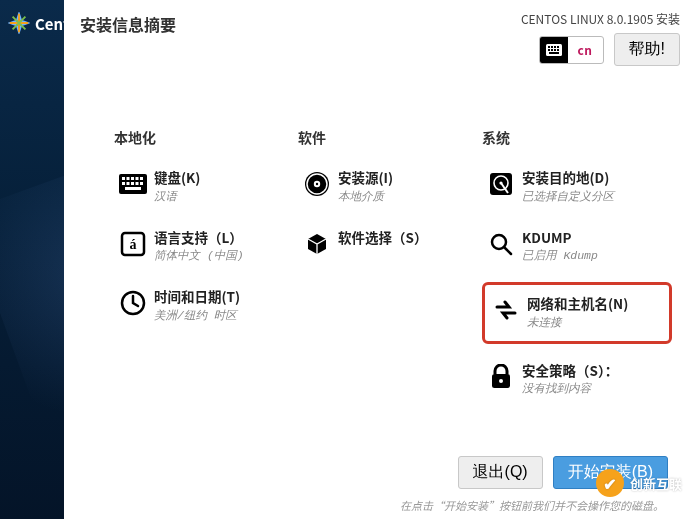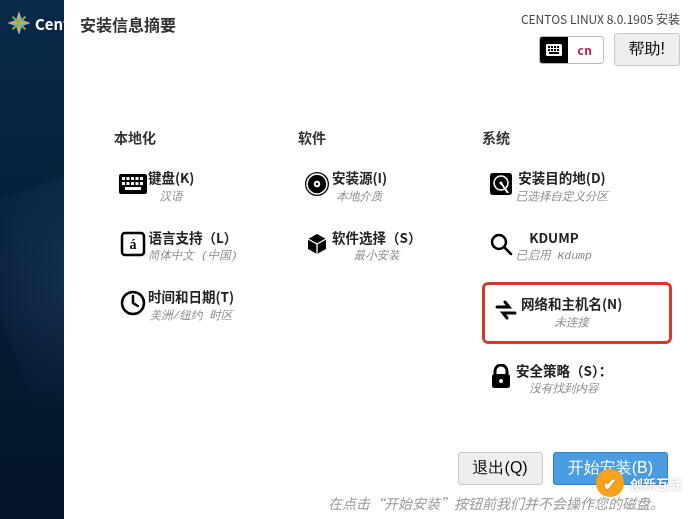--- a/index.html
+++ b/index.html
@@ -18,30 +18,30 @@
   .kb-ind .icon-slot { width: 28px; height: 100%; display: flex; align-items: center; justify-content: center; background: #000; color: #fff; }
   .kb-ind .txt { padding: 0 10px; font-size: 12px; font-weight: 700; color: #be185d; letter-spacing: .5px; }
   .btn { background: #eee; border: 1px solid #c8c8c8; border-radius: 3px; padding: 5px 14px; font-size: 16px; cursor: pointer; }
   .btn-primary { background: #4a9de0; color: #fff; border: 1px solid #2f7fc3; }
 
   .content { flex: 1; padding: 55px 20px 10px 50px; }
   .cols { display: flex; gap: 14px; }
   .col { flex: 0 0 170px; display: flex; flex-direction: column; }
   .col.h-system { flex: 0 0 190px; }
   .cat-title { font-size: 14px; font-weight: 600; color: #333; margin-bottom: 16px; }
-  .spoke { display: flex; gap: 0; padding: 6px 4px; margin-bottom: 12px; cursor: pointer; border-radius: 4px; text-align: center; }
+  .spoke { display: flex; gap: 6px; padding: 6px 4px; margin-bottom: 12px; cursor: pointer; border-radius: 4px; }
   .spoke .icon-wrap { width: 30px; height: 30px; display: flex; align-items: center; justify-content: center; flex-shrink: 0; }
   .spoke .labels { display: flex; flex-direction: column; }
   .spoke .title { font-size: 13.5px; font-weight: 700; color: #222; line-height: 1.3; }
   .spoke .status { font-size: 11.5px; color: #888; font-style: italic; line-height: 1.4; margin-top: 2px; font-family: Liberation Mono, monospace; }
   .spoke-highlight { border: 3px solid #d23a2a; border-radius: 6px; padding: 10px 6px; }
 
   .footer { display: flex; flex-direction: column; align-items: flex-end; gap: 8px; padding: 6px 24px 6px 12px; }
   .footer-row { display: flex; gap: 10px; }
-  .hint { font-size: 14px; color: #999; font-style: italic; padding-right: 4px; }
+  .hint { font-size: 11px; color: #999; font-style: italic; padding-right: 4px; }
   .watermark { position: absolute; right: 10px; bottom: 22px; display: flex; align-items: center; gap: 6px; color: #fff; font-size: 13px; font-weight: 600; text-shadow: 0 0 2px rgba(0,0,0,0.3); pointer-events: none; }
   .watermark .circ { width: 28px; height: 28px; border-radius: 50%; background: #f6a21b; display: flex; align-items: center; justify-content: center; color: #fff; font-size: 16px; font-weight: 700; }
   svg { display: block; }
 </style>
 </head>
 <body>
 
 <div class="root">
   <div class="sidebar">
     <div class="brand">
@@ -164,21 +164,20 @@
 
           <div class="spoke">
             <div class="icon-wrap">
               <svg width="26" height="26" viewBox="0 0 26 26" fill="#000">
                   <path d="M4 8 L13 3 L22 8 L22 18 L13 23 L4 18 Z"></path>
                   <path d="M4 8 L13 13 L22 8 M13 13 V23" stroke="#fff" stroke-width="1.3" fill="none"></path>
                 </svg>
             </div>
             <div class="labels">
               <div class="title">软件选择（S）</div>
-              <div class="status">最小安装</div>
             </div>
           </div>
         </div>
 
         <div class="col h-system">
           <div class="cat-title">系统</div>
 
           <div class="spoke">
             <div class="icon-wrap">
               <svg width="26" height="26" viewBox="0 0 26 26">

